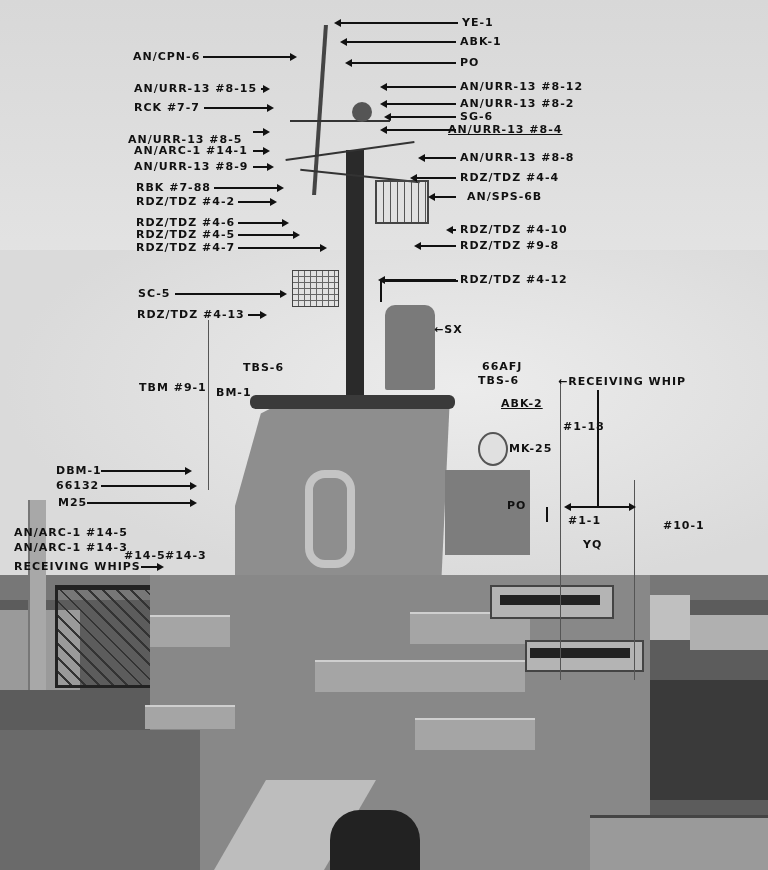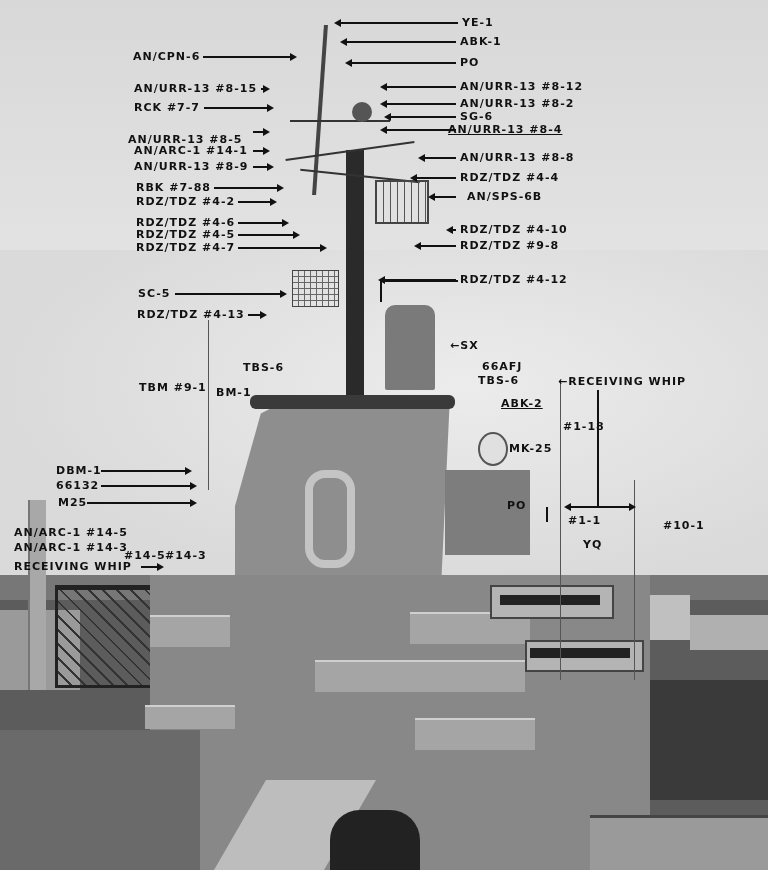--- a/index.html
+++ b/index.html
@@ -111,21 +111,21 @@
     <div class="arrow r" style="left: 247.6px; top: 314px; width: 17.4px;"></div>
     <div class="lbl" style="left: 139px; top: 382px;">TBM #9-1</div>
     <div class="lbl" style="left: 56px; top: 465px;">DBM-1</div>
     <div class="arrow r" style="left: 101px; top: 470px; width: 89px;"></div>
     <div class="lbl" style="left: 56px; top: 480px;">66132</div>
     <div class="arrow r" style="left: 101px; top: 485px; width: 94px;"></div>
     <div class="lbl" style="left: 58px; top: 497px;">M25</div>
     <div class="arrow r" style="left: 86.6px; top: 502px; width: 108.4px;"></div>
     <div class="lbl" style="left: 14px; top: 527px;">AN/ARC-1 #14-5</div>
     <div class="lbl" style="left: 14px; top: 542px;">AN/ARC-1 #14-3</div>
-    <div class="lbl" style="left: 14px; top: 561px;">RECEIVING WHIP</div>
+    <div class="lbl" style="left: 14px; top: 561px;">RECEIVING WHIPS</div>
     <div class="arrow r" style="left: 141px; top: 566px; width: 21px;"></div>
   </div>
 
 <div id="right-labels">
     <div class="lbl" style="left: 462px; top: 17px;">YE-1</div>
     <div class="arrow l" style="left: 336px; top: 22px; width: 122px;"></div>
     <div class="lbl" style="left: 460px; top: 36px;">ABK-1</div>
     <div class="arrow l" style="left: 342px; top: 41px; width: 114px;"></div>
     <div class="lbl" style="left: 460px; top: 57px;">PO</div>
     <div class="arrow l" style="left: 347px; top: 62px; width: 109px;"></div>
@@ -145,21 +145,21 @@
     <div class="arrow l" style="left: 430px; top: 196px; width: 26px;"></div>
     <div class="lbl" style="left: 460px; top: 224px;">RDZ/TDZ #4-10</div>
     <div class="arrow l" style="left: 448px; top: 229px; width: 8px;"></div>
     <div class="lbl" style="left: 460px; top: 240px;">RDZ/TDZ #9-8</div>
     <div class="arrow l" style="left: 416px; top: 245px; width: 40px;"></div>
     <div class="lbl" style="left: 460px; top: 274px;">RDZ/TDZ #4-12</div>
     <div class="arrow l" style="left: 380px; top: 279px; width: 76px;"></div>
   </div>
 
 <div id="misc-labels">
-    <div class="lbl" style="left: 450px; top: 324px; margin-top: 16px;">←SX</div>
+    <div class="lbl" style="left: 434px; top: 324px;">←SX</div>
     <div class="lbl" style="left: 482px; top: 361px;">66AFJ</div>
     <div class="lbl" style="left: 478px; top: 375px;">TBS-6</div>
     <div class="lbl" style="left: 243px; top: 362px;">TBS-6</div>
     <div class="lbl" style="left: 216px; top: 387px;">BM-1</div>
     <div class="lbl" style="left: 501px; top: 398px; text-decoration: underline;">ABK-2</div>
     <div class="lbl" style="left: 509px; top: 443px;">MK-25</div>
     <div class="lbl" style="left: 558px; top: 376px;">←RECEIVING WHIP</div>
     <div class="lbl" style="left: 563px; top: 421px;">#1-18</div>
     <div class="lbl" style="left: 507px; top: 500px;">PO</div>
     <div class="lbl" style="left: 568px; top: 515px;">#1-1</div>

